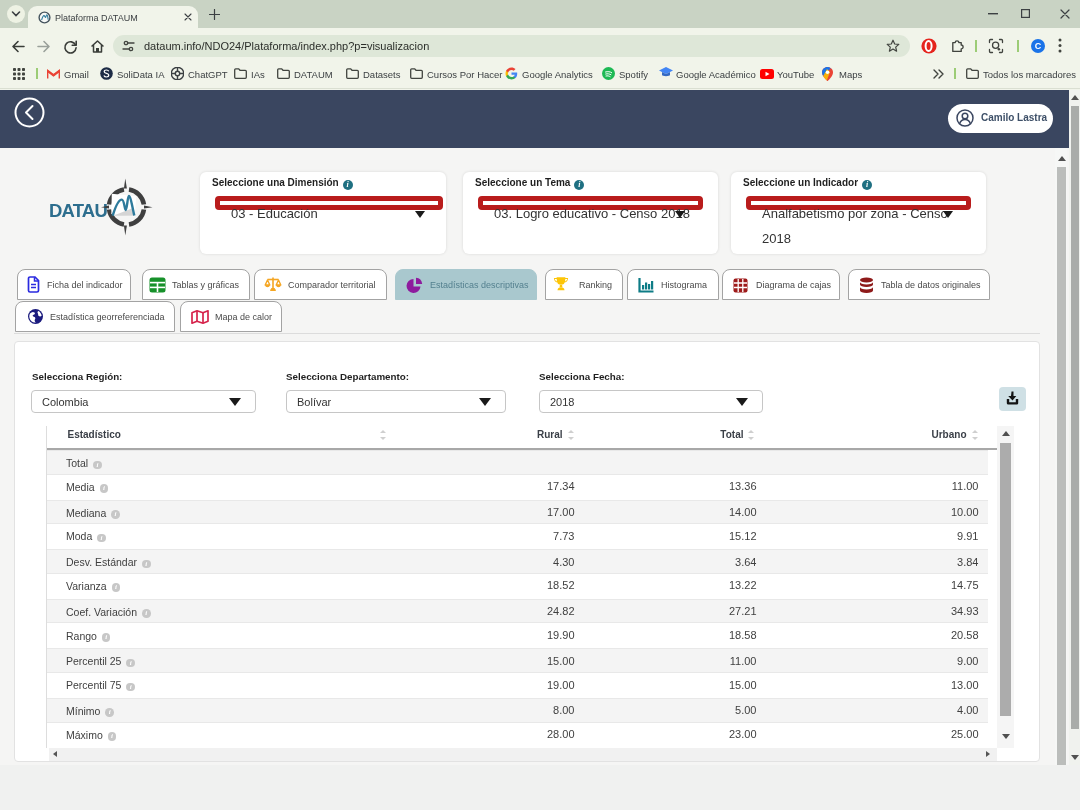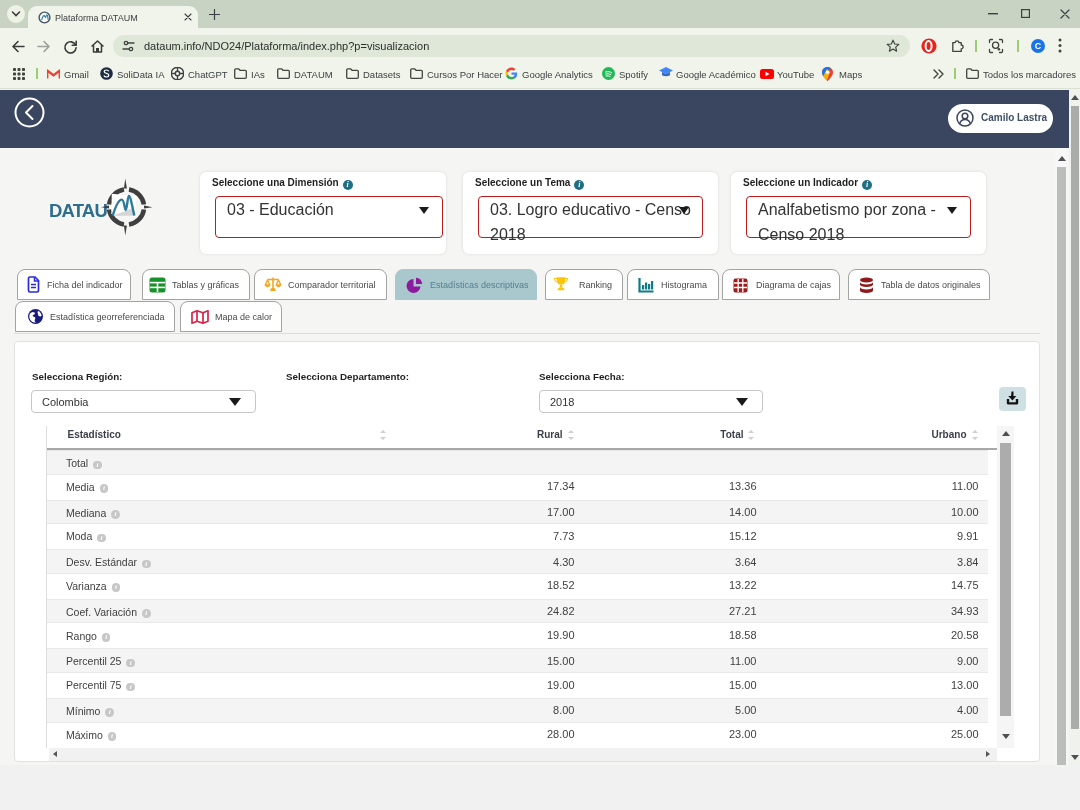--- a/index.html
+++ b/index.html
@@ -14,21 +14,21 @@
   #toolbar { position:absolute; left:0; top:28px; width:1080px; height:34px; background:#f1f4ea; }
   #bookmarks { position:absolute; left:0; top:62px; width:1080px; height:27px; background:#f1f4ea; border-bottom:1px solid #dadfd2; }
   #pill { position:absolute; left:113px; top:35px; width:797px; height:22px; background:#dee7d8; border-radius:11px; }
   .bmtxt { position:absolute; top:68.5px; font-size:9.5px; color:#3c4043; white-space:nowrap; }
   .tbico { position:absolute; top:38px; }
   
   #view { position:absolute; left:0; top:90px; width:1069px; height:675px; background:#f5f5f4; overflow:hidden; }
   #navyhead { position:absolute; left:0; top:0; width:1069px; height:58px; background:#3a4660; }
   .selcard { position:absolute; top:82px; height:82px; background:#fff; border-radius:6px; box-shadow:0 0 3px rgba(0,0,0,0.12); }
   .selcard .lbl { position:absolute; left:12px; top:5px; font-size:10px; font-weight:bold; color:#1f1f1f; }
-  .selbox { position:absolute; left:15px; top:24px; height:42px; border:1px solid #b91c1c; border-radius:4px; background:#fff; font-size:16px; color:#333; line-height:25px; padding-left:11px; }
+  .selbox { position:absolute; left:15px; top:24px; height:14px; border:5px solid #b91c1c; border-radius:4px; background:#fff; font-size:13px; color:#333; line-height:25px; padding-left:11px; }
   .caret { position:absolute; right:13px; top:10px; width:0; height:0; border-left:5.5px solid transparent; border-right:5.5px solid transparent; border-top:7px solid #1a1a1a; }
   .fselect .caret { border-left-width:6.5px; border-right-width:6.5px; border-top-width:8px; }
   .infoblue { display:inline-block; width:10px; height:10px; background:#1f7082; border-radius:50%; color:#fff; font-size:8px; line-height:10px; text-align:center; font-weight:bold; vertical-align:-1px; margin-left:4px; font-family:"Liberation Serif",serif; font-style:italic;}
   
   .ptab { position:absolute; height:31px; background:#fff; border:1px solid #a3a3a3; border-radius:8px 8px 0 0; font-size:9px; color:#4a4a4a; }
   .ptab .t { position:absolute; top:10px; white-space:nowrap; }
   #tabline { position:absolute; left:14px; top:243px; width:1026px; height:1px; background:#dcdcdc; }
   
   #bigcard { position:absolute; left:14px; top:251px; width:1026px; height:421px; background:#fff; border:1px solid #e2e2e2; border-radius:4px; }
   .flabel { position:absolute; top:29px; font-size:9.8px; font-weight:bold; color:#1f1f1f; }
@@ -374,20 +374,21 @@
         <path d="M6 1 V11 M12 3 V13" stroke="#d6244c" stroke-width="1.7"></path>
       </svg>
     <div class="t" style="left:34px">Mapa de calor</div>
   </div>
   <div id="tabline"></div>
 
   <div id="bigcard">
     <div class="flabel" style="left:17px">Selecciona Región:</div>
     <div class="fselect" style="left:16px;width:225px;">Colombia<div class="caret" style="top:7px;right:14px"></div></div>
     <div class="flabel" style="left:271px">Selecciona Departamento:</div>
+    <div class="fselect" style="left:271px;width:220px;">Bolívar<div class="caret" style="top:7px;right:14px"></div></div>
     <div class="flabel" style="left:524px">Selecciona Fecha:</div>
     <div class="fselect" style="left:524px;width:224px;">2018<div class="caret" style="top:7px;right:14px"></div></div>
     <div id="dlbtn">
       <svg class="abs" style="left:7px;top:4px" width="13" height="15" viewBox="0 0 13 15">
           <path d="M5.5 0.5 h2 v4.5 h2.8 L6.5 9.5 L2.2 5 h2.8 Z" fill="#141414"></path>
           <path d="M0.8 8 v4.2 a1.4 1.4 0 0 0 1.4 1.4 h8.6 a1.4 1.4 0 0 0 1.4 -1.4 V8 h-2.4 v3.2 H3.2 V8 Z" fill="#141414"></path>
         </svg>
     </div>
     <div class="abs" style="left:31px;top:84px;width:1px;height:322px;background:#ddd;"></div>
     <div id="tablewrap">

